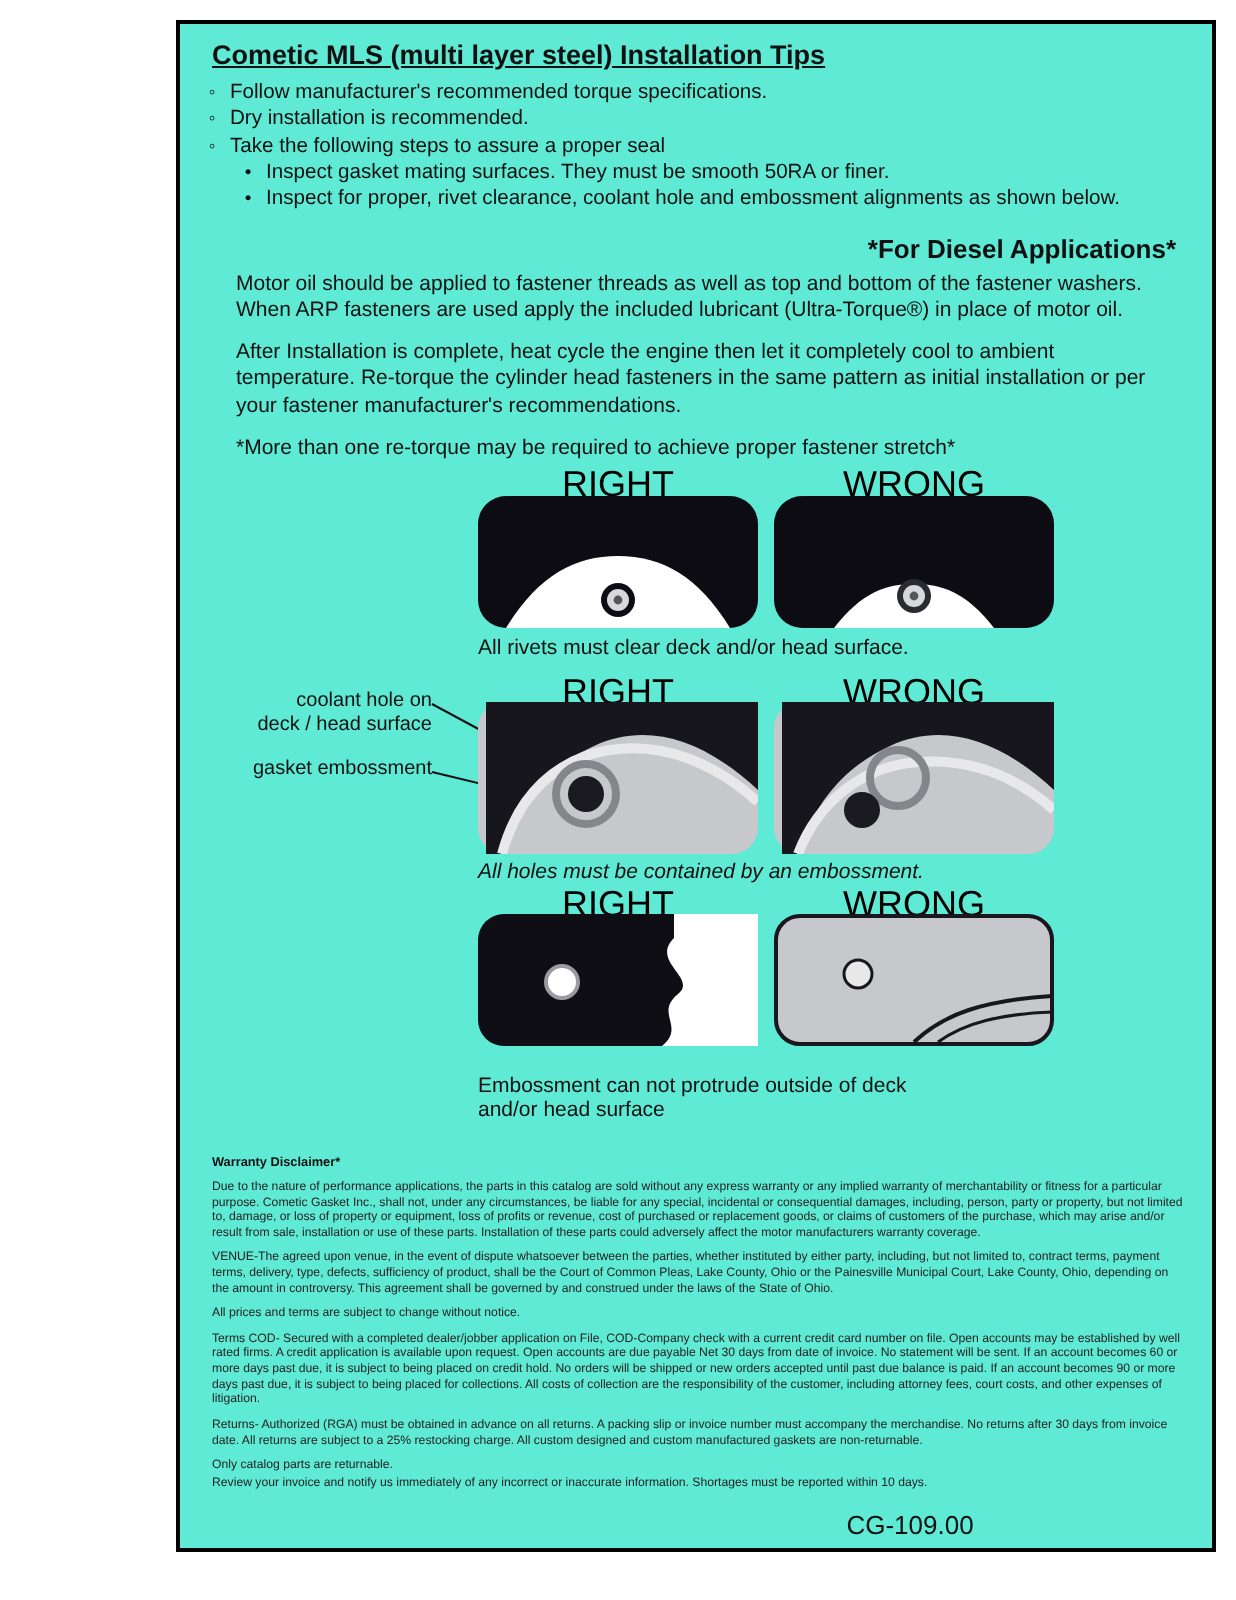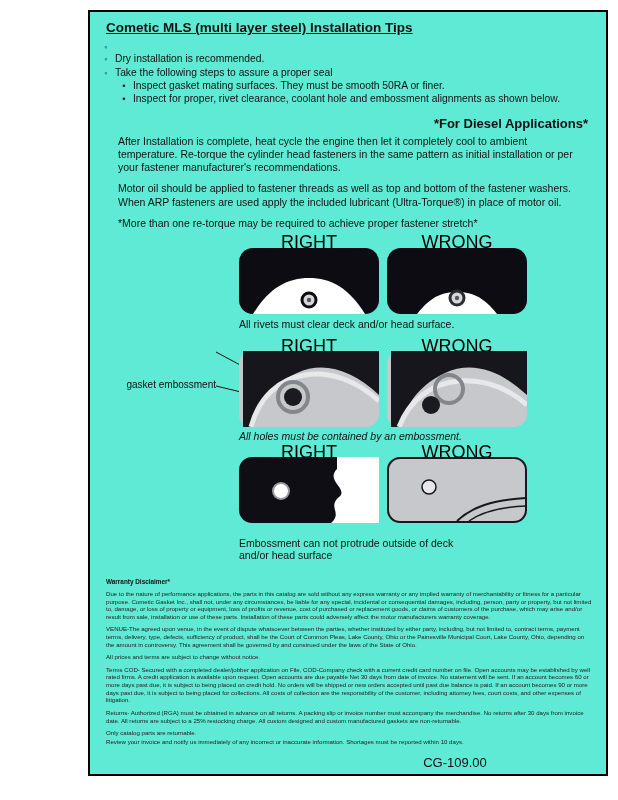--- a/index.html
+++ b/index.html
@@ -47,20 +47,21 @@
 
 <div class="page">
   <div class="frame">
 
     <div class="content">
       <div class="title">Cometic MLS (multi layer steel) Installation Tips</div>
 
       <ul class="tips">
         <li class="tip">
           <span class="marker">◦</span>
+          <span class="txt">Follow manufacturer's recommended torque specifications.</span>
         </li>
         <li class="tip">
           <span class="marker">◦</span>
           <span class="txt">Dry installation is recommended.</span>
         </li>
         <li class="tip">
           <span class="marker">◦</span>
           <span class="txt">Take the following steps to assure a proper seal</span>
         </li>
         <li class="tip subtip">
@@ -68,22 +69,22 @@
           <span class="txt">Inspect gasket mating surfaces.  They must be smooth 50RA or finer.</span>
         </li>
         <li class="tip subtip">
           <span class="marker">•</span>
           <span class="txt">Inspect for proper, rivet clearance, coolant hole and embossment alignments as shown below.</span>
         </li>
       </ul>
 
       <div class="diesel">
         <div class="diesel-heading">*For Diesel Applications*</div>
+        <p>Motor oil should be applied to fastener threads as well as top and bottom of the fastener washers. When ARP fasteners are used apply the included lubricant (Ultra-Torque®) in place of motor oil.</p>
         <p>After Installation is complete, heat cycle the engine then let it completely cool to ambient temperature. Re-torque the cylinder head fasteners in the same pattern as initial installation or per your fastener manufacturer's recommendations.</p>
-        <p>Motor oil should be applied to fastener threads as well as top and bottom of the fastener washers. When ARP fasteners are used apply the included lubricant (Ultra-Torque®) in place of motor oil.</p>
         <p class="note">*More than one re-torque may be required to achieve proper fastener stretch*</p>
       </div>
     </div>
 
     <div class="diagrams">
 
       <div class="dg-label" style="left:149px; top:0;">RIGHT</div>
       <div class="dg-label" style="left:297px; top:0;">WRONG</div>
 
       <div class="dg-img" style="left:149px; top:16px;">
@@ -103,20 +104,24 @@
           <circle cx="70" cy="50" r="5.5" fill="#d8d8dc"></circle>
           <circle cx="70" cy="50" r="2.2" fill="#55555c"></circle>
         </svg>
       </div>
 
       <div class="dg-caption" style="left:149px; top:86px;">All rivets must clear deck and/or head surface.</div>
 
       <div class="dg-label" style="left:149px; top:104px;">RIGHT</div>
       <div class="dg-label" style="left:297px; top:104px;">WRONG</div>
 
+      <div class="callout" style="top:113px;">
+        <div>coolant hole on</div>
+        <div>deck / head surface</div>
+      </div>
       <div class="callout" style="top:147px;">gasket embossment</div>
 
       <svg class="callout-lines" width="110" height="70">
         <line x1="2" y1="10" x2="80" y2="52" stroke="#111" stroke-width="1"></line>
         <line x1="2" y1="44" x2="60" y2="58" stroke="#111" stroke-width="1"></line>
       </svg>
 
       <div class="dg-img" style="left:149px; top:119px;">
         <svg viewBox="0 0 140 76">
           <rect x="0" y="0" width="140" height="76" rx="13" fill="#c7c8cc"></rect>

